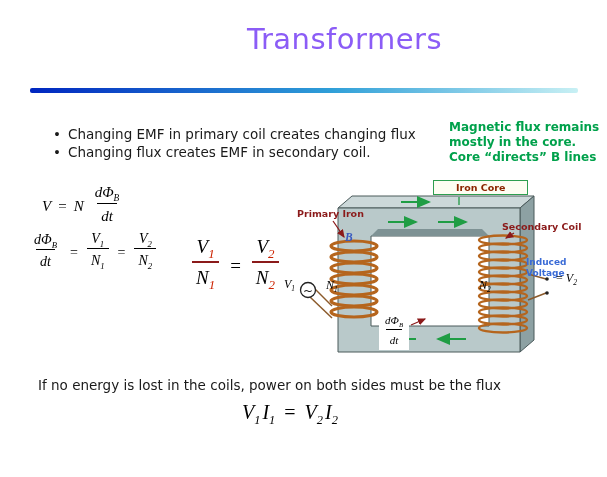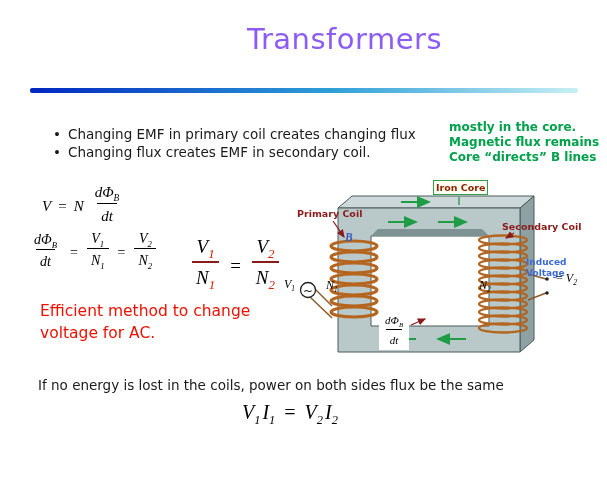--- a/index.html
+++ b/index.html
@@ -36,21 +36,21 @@
   .f3 { left:192px; top:236px; font-size:19px; display:flex; align-items:center; gap:11px; }
   .f3 .frac .den { border-top:2px solid #8b1a1a; }
   .f3 sub { color:#cc2200; font-size:0.68em; }
   .f4 { left:242px; top:401px; font-size:20px; display:flex; align-items:flex-start; gap:2px; }
   .f4 .op { margin:0 7px; }
 
   
   .diagram { left:283px; top:178px; width:316px; height:192px; }
   .diagram svg { position:absolute; left:0; top:0; }
   .dlabel { position:absolute; font-size:9.5px; color:#8b1a1a; font-weight:700; white-space:nowrap; }
-  .iron-box { position:absolute; left:150px; top:2px; border:1.5px solid #2e9e4f; padding:1px 2px;
+  .iron-box { position:absolute; left:150px; top:2px; border:1.5px solid #2e9e4f; padding:1px 22px;
               font-size:9.5px; color:#8b2500; font-weight:700; background:#fdfdf2; }
   .b-label { position:absolute; left:62px; top:53px; font-family:"Liberation Serif",serif; font-style:italic;
              font-weight:700; color:#3a5bc0; font-size:11.5px; }
   .mlabel { position:absolute; font-family:"Liberation Serif",serif; font-style:italic; font-size:12px; color:#000; }
   .lbl-v1 { left:1px; top:99px; }
   .lbl-n1 { left:43px; top:100px; }
   .lbl-n2 { left:196px; top:100px; }
   .induced { position:absolute; left:243px; top:79px; color:#3a6bd6; font-size:9px; line-height:1.2; font-weight:600; }
   .v2eq { position:absolute; left:273px; top:93px; font-size:12px; display:flex; gap:3px; align-items:flex-start; }
   .flux-frac { position:absolute; left:96px; top:136px; font-size:11px; background:#fff; padding:0 2px; }
@@ -69,22 +69,22 @@
       <span>•</span>
       <span>Changing EMF in primary coil creates changing flux</span>
     </div>
     <div class="bullet-row">
       <span>•</span>
       <span>Changing flux creates EMF in secondary coil.</span>
     </div>
   </div>
 
   <div class="abs green-note">
+    <div>Magnetic flux remains</div>
     <div>mostly in the core.</div>
-    <div>Magnetic flux remains</div>
     <div>Core “directs” B lines</div>
   </div>
 
   <div class="abs math f1">
     <span>V</span>
     <span class="op">=</span>
     <span>N</span>
     <span class="frac">
       <span class="num"><span>dΦ</span><sub>B</sub></span>
       <span class="den">dt</span>
@@ -113,24 +113,20 @@
       <span class="num"><span>V</span><sub>1</sub></span>
       <span class="den"><span>N</span><sub>1</sub></span>
     </span>
     <span class="op">=</span>
     <span class="frac">
       <span class="num"><span>V</span><sub>2</sub></span>
       <span class="den"><span>N</span><sub>2</sub></span>
     </span>
   </div>
 
-  <div class="abs red-note">
-    <div>Efficient method to change</div>
-    <div>voltage for AC.</div>
-  </div>
 
   <div class="abs diagram">
     <svg width="316" height="192" viewBox="0 0 316 192">
       <defs>
         <marker id="garr" markerWidth="8" markerHeight="8" refX="6" refY="3" orient="auto">
           <path d="M0,0 L7,3 L0,6 Z" fill="#1f9d44"></path>
         </marker>
         <marker id="rarr" markerWidth="8" markerHeight="8" refX="6" refY="3" orient="auto">
           <path d="M0,0 L7,3 L0,6 Z" fill="#8b1a1a"></path>
         </marker>
@@ -192,21 +188,21 @@
 
       <g>
         <line x1="176" y1="19" x2="176" y2="27" stroke="#2e9e4f" stroke-width="1.4"></line>
         <line x1="50" y1="43" x2="61" y2="59" stroke="#8b1a1a" stroke-width="1.2" marker-end="url(#rarr)"></line>
         <line x1="231" y1="55" x2="223" y2="60" stroke="#8b1a1a" stroke-width="1.2" marker-end="url(#rarr)"></line>
         <line x1="128" y1="147" x2="142" y2="141" stroke="#8b1a1a" stroke-width="1.2" marker-end="url(#rarr)"></line>
       </g>
     </svg>
 
     <div class="iron-box">Iron Core</div>
-    <div class="dlabel" style="left:14px;top:30px;">Primary Coil</div>
+    <div class="dlabel" style="left:14px;top:30px;">Primary Iron</div>
     <div class="dlabel" style="left:219px;top:43px;">Secondary Coil</div>
     <div class="b-label">B</div>
 
     <div class="mlabel lbl-v1"><span>V</span><sub>1</sub></div>
     <div class="mlabel lbl-n1"><span>N</span><sub>1</sub></div>
     <div class="mlabel lbl-n2"><span>N</span><sub>2</sub></div>
 
     <div class="induced">
       <div>Induced</div>
       <div>Voltage</div>
@@ -217,21 +213,21 @@
     </div>
 
     <div class="flux-frac math">
       <span class="frac">
         <span class="num"><span>dΦ</span><sub>B</sub></span>
         <span class="den">dt</span>
       </span>
     </div>
   </div>
 
-  <div class="abs bottom-text">If no energy is lost in the coils, power on both sides flux be the same</div>
+  <div class="abs bottom-text">If no energy is lost in the coils, power on both sides must be the flux</div>
 
   <div class="abs math f4">
     <span><span>V</span><sub>1</sub></span>
     <span><span>I</span><sub>1</sub></span>
     <span class="op">=</span>
     <span><span>V</span><sub>2</sub></span>
     <span><span>I</span><sub>2</sub></span>
   </div>
 
 </div>

